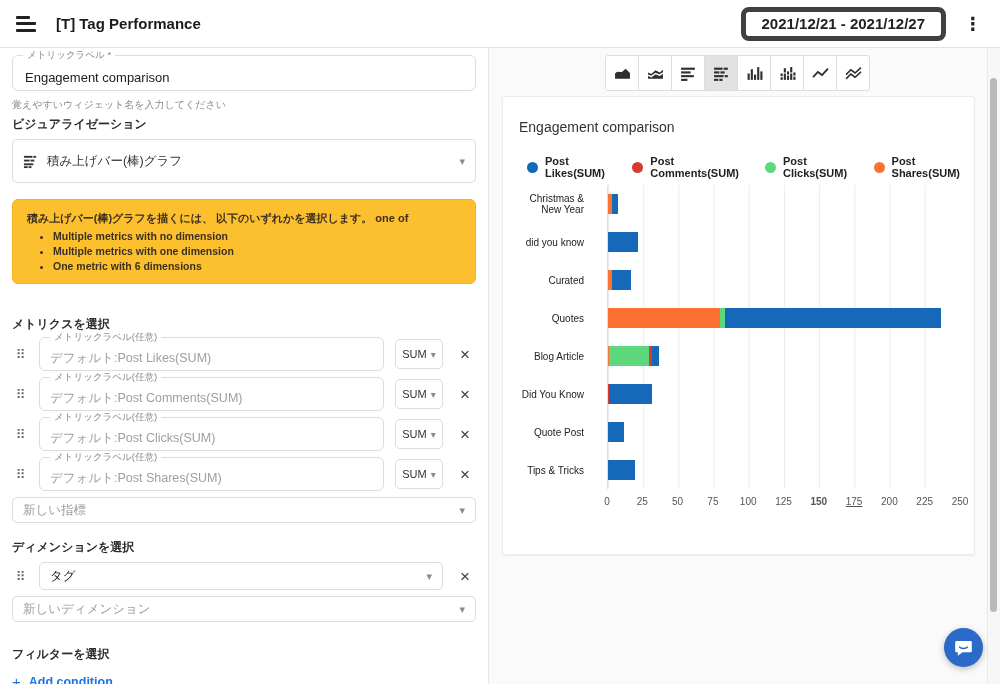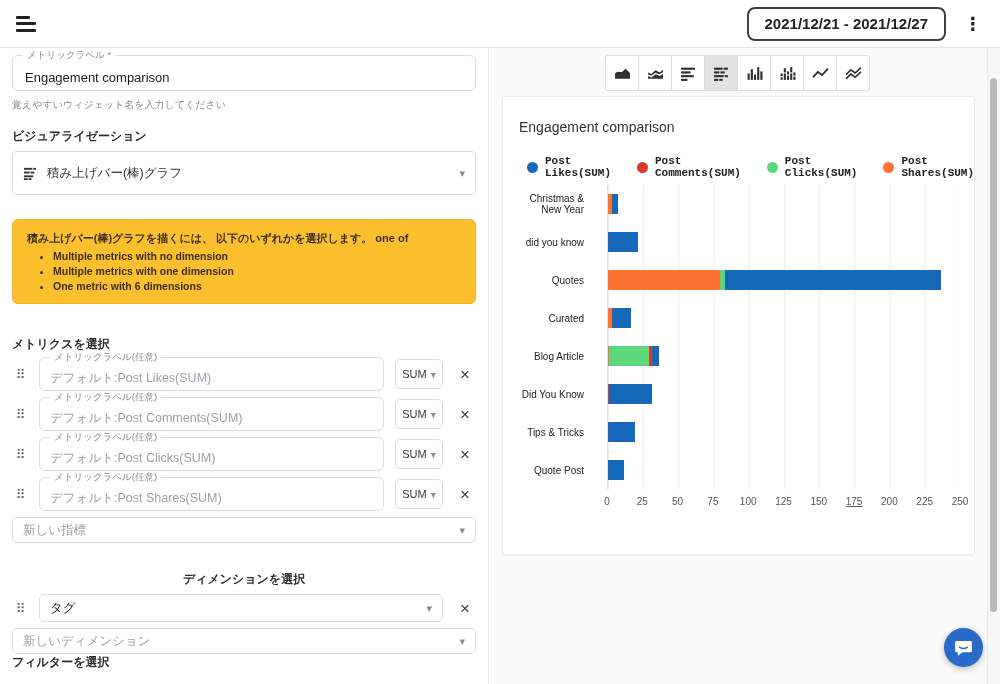--- a/index.html
+++ b/index.html
@@ -10,73 +10,73 @@
   .header { height:48px; background:#fff; border-bottom:1px solid #e4e4e4; display:flex; align-items:center; padding:0 14px 0 16px; position:relative; z-index:5; }
   .hamburger { width:22px; height:16px; display:flex; flex-direction:column; justify-content:space-between; margin-right:18px; cursor:pointer; }
   .hamburger span { height:3px; background:#222; border-radius:1px; }
   .hamburger span:nth-child(1){ width:14px; }
   .hamburger span:nth-child(2){ width:20px; }
   .hamburger span:nth-child(3){ width:20px; }
   .htitles { flex:1; min-width:0; }
   .htitle { font-size:15px; font-weight:bold; color:#1b1b1b; line-height:18px; }
   .hsub { font-size:9.5px; color:#333; margin-top:2px; }
   .add-widget-btn { background:#5273b9; color:#fff; border:none; border-radius:5px; height:28px; padding:0 12px; font-size:12px; display:flex; align-items:center; gap:7px; cursor:pointer; font-family:inherit; }
-  .date-box { border:2px solid #404040; border-radius:8px; height:34px; margin-left:13px; padding:0 16px; display:flex; align-items:center; font-size:15px; font-weight:bold; color:#222; background:#fff; cursor:pointer; }
+  .date-box { border:5px solid #404040; border-radius:8px; height:34px; margin-left:13px; padding:0 16px; display:flex; align-items:center; font-size:15px; font-weight:bold; color:#222; background:#fff; cursor:pointer; }
   .kebab { font-size:18px; color:#222; margin-left:14px; padding:0 4px; cursor:pointer; font-weight:bold; }
 
   
   .main { display:flex; height:636px; background:#fafafa; }
   .left-panel { width:489px; background:#fff; border-right:1px solid #e6e6e6; padding:7px 12px 0 12px; flex:none; }
   .right-area { flex:1; position:relative; padding-top:7px; }
 
   
   .ofield { position:relative; border:1px solid #dcdcdc; border-radius:6px; background:#fff; }
   .ofield .flabel { position:absolute; top:-7px; left:10px; background:#fff; padding:0 4px; font-size:9.5px; color:#8a8a8a; white-space:nowrap; }
   .name-field { height:36px; }
   .name-field input { width:100%; height:100%; border:none; outline:none; background:transparent; font-size:13px; color:#202124; padding:8px 12px 0 12px; font-family:inherit; }
   .helper { font-size:10px; color:#8a8a8a; margin-top:7px; }
   .sec-label { font-size:12px; font-weight:bold; color:#2b2b2b; }
-  .viz-label { margin-top:16px; }
+  .viz-label { margin-top:4px; }
   .select { border:1px solid #dcdcdc; border-radius:5px; background:#fff; display:flex; align-items:center; padding:0 10px; cursor:pointer; position:relative; }
   .select .caret { margin-left:auto; color:#8a8a8a; font-size:11px; }
   .viz-select { height:44px; margin-top:6px; gap:9px; font-size:12.5px; color:#333; }
-  .warning { margin-top:24px; background:#fcbf2d; border:1px solid #f2b324; border-radius:6px; padding:11px 14px; color:#3c3022; }
+  .warning { margin-top:16px; background:#fcbf2d; border:1px solid #f2b324; border-radius:6px; padding:11px 14px; color:#3c3022; }
   .warning .wintro { font-size:11px; font-weight:bold; }
   .warning ul { margin:4px 0 0 26px; }
   .warning li { font-size:10.5px; font-weight:bold; margin-top:3px; }
   .metrics-label { margin-top:32px; display:block; }
   .mrows { margin-top:4px; }
   .mrow { display:grid; grid-template-columns:16px 1fr 48px 22px; align-items:center; gap:11px; margin-bottom:6px; height:34px; }
   .drag { color:#5f6368; font-size:13px; text-align:center; cursor:grab; letter-spacing:-1px; }
   .mfield { height:34px; }
   .mfield input { width:100%; height:100%; border:none; outline:none; background:transparent; font-size:12.5px; padding:8px 10px 0 10px; font-family:inherit; }
   .mfield input::placeholder { color:#9aa0a6; opacity:1; }
   .sum-select { height:30px; border:1px solid #dcdcdc; border-radius:5px; background:#fff; display:flex; align-items:center; justify-content:center; gap:4px; font-size:11px; color:#333; cursor:pointer; }
   .sum-select .caret{ color:#8a8a8a; font-size:10px; }
   .xbtn { color:#3c4043; font-size:17px; line-height:1; text-align:center; cursor:pointer; }
   .add-select { height:26px; margin-top:6px; font-size:12.5px; color:#9aa0a6; }
-  .dims-label { margin-top:28px; display:block;text-align:center; }
+  .dims-label { margin-top:16px; display:block; }
   .drow { display:grid; grid-template-columns:16px 1fr 22px; align-items:center; gap:11px; margin-top:6px; height:28px; }
   .dim-select { height:28px; font-size:12.5px; color:#202124; }
-  .filter-label { display:block; }
+  .filter-label { margin-top:24px; display:block; }
   .add-cond { margin-top:10px; color:#1a73e8; font-size:12.5px; font-weight:bold; display:inline-flex; align-items:center; gap:8px; cursor:pointer; }
   .add-cond .plus { font-size:15px; font-weight:normal; }
 
   
   .type-toolbar { display:flex; justify-content:center; margin:0 14px 0 0; }
   .tbtn { width:34px; height:36px; background:#fff; border:1px solid #ddd; margin-left:-1px; display:flex; align-items:center; justify-content:center; cursor:pointer; }
   .tbtn:first-child { margin-left:0; border-radius:3px 0 0 3px; }
   .tbtn:last-child { border-radius:0 3px 3px 0; }
   .tbtn.selected { background:#e2e2e2; }
   .tbtn svg { display:block; }
 
   
   .card { position:absolute; left:13px; right:25px; top:48px; bottom:129px; background:#fff; border:1px solid #ececec; border-radius:3px; box-shadow:0 1px 2px rgba(0,0,0,.06); padding:14px 14px 8px 14px; }
   .card-title { font-size:14px; color:#333; margin:8px 0 0 2px; }
-  .legend { display:flex; gap:26px; margin:20px 0 4px 10px;font-family:Liberation Mono, monospace; }
+  .legend { display:flex; gap:26px; margin:20px 0 4px 10px; }
   .legend-item { display:flex; align-items:center; gap:7px; font-size:11px; font-weight:bold; color:#222; }
   .ldot { width:11px; height:11px; border-radius:50%; flex:none; }
   .plot { margin-top:6px; }
   .crow { display:flex; align-items:center; height:38px; }
   .clabel { width:90px; flex:none; text-align:right; font-size:10px; color:#222; padding-right:23px; }
   .ctrack { flex:1; height:100%; position:relative; border-left:1px solid #e0e0e0;
             background-image:linear-gradient(to right, #ebebeb 1px, transparent 1px);
             background-size:10% 100%; }
   .cbar { position:absolute; left:0; top:9px; height:20px; display:flex; }
   .cseg { height:100%; }
@@ -94,20 +94,21 @@
 </head>
 <body>
 
 <div class="header">
   <div class="hamburger">
       <span></span>
       <span></span>
       <span></span>
     </div>
   <div class="htitles">
+    <div class="htitle">[T] Tag Performance</div>
   </div>
   <div class="date-box">2021/12/21 - 2021/12/27</div>
   <div class="kebab">⋮</div>
 </div>
 
 <div class="main">
 
   <div class="left-panel">
 
     <div class="ofield name-field">
@@ -327,35 +328,35 @@
           </div>
           <div class="crow">
             <div class="clabel">did you know</div>
             <div class="ctrack">
               <div class="cbar">
                 <div class="cseg" style="width: 29.652px; background: rgb(22, 104, 184);"></div>
               </div>
             </div>
           </div>
           <div class="crow">
+            <div class="clabel">Curated</div>
+            <div class="ctrack">
+              <div class="cbar">
+                <div class="cseg" style="width: 4.236px; background: rgb(253, 113, 50);"></div>
+                <div class="cseg" style="width: 18.356px; background: rgb(22, 104, 184);"></div>
+              </div>
+            </div>
+          </div>
+          <div class="crow">
             <div class="clabel">Quotes</div>
             <div class="ctrack">
               <div class="cbar">
                 <div class="cseg" style="width: 111.548px; background: rgb(253, 113, 50);"></div>
                 <div class="cseg" style="width: 5.648px; background: rgb(94, 216, 125);"></div>
                 <div class="cseg" style="width: 216.036px; background: rgb(22, 104, 184);"></div>
-              </div>
-            </div>
-          </div>
-          <div class="crow">
-            <div class="clabel">Curated</div>
-            <div class="ctrack">
-              <div class="cbar">
-                <div class="cseg" style="width: 4.236px; background: rgb(253, 113, 50);"></div>
-                <div class="cseg" style="width: 18.356px; background: rgb(22, 104, 184);"></div>
               </div>
             </div>
           </div>
           <div class="crow">
             <div class="clabel">Blog Article</div>
             <div class="ctrack">
               <div class="cbar">
                 <div class="cseg" style="width: 1.412px; background: rgb(253, 113, 50);"></div>
                 <div class="cseg" style="width: 39.536px; background: rgb(94, 216, 125);"></div>
                 <div class="cseg" style="width: 2.824px; background: rgb(217, 58, 43);"></div>
@@ -366,46 +367,46 @@
           <div class="crow">
             <div class="clabel">Did You Know</div>
             <div class="ctrack">
               <div class="cbar">
                 <div class="cseg" style="width: 1.412px; background: rgb(217, 58, 43);"></div>
                 <div class="cseg" style="width: 42.36px; background: rgb(22, 104, 184);"></div>
               </div>
             </div>
           </div>
           <div class="crow">
+            <div class="clabel">Quote Post</div>
+            <div class="ctrack">
+              <div class="cbar">
+                <div class="cseg" style="width: 15.532px; background: rgb(22, 104, 184);"></div>
+              </div>
+            </div>
+          </div>
+          <div class="crow">
             <div class="clabel">Tips &amp; Tricks</div>
             <div class="ctrack">
               <div class="cbar">
                 <div class="cseg" style="width: 26.828px; background: rgb(22, 104, 184);"></div>
-              </div>
-            </div>
-          </div>
-          <div class="crow">
-            <div class="clabel">Quote Post</div>
-            <div class="ctrack">
-              <div class="cbar">
-                <div class="cseg" style="width: 15.532px; background: rgb(22, 104, 184);"></div>
               </div>
             </div>
           </div>
         </div>
       <div class="ticks-row">
         <div style="width:90px;flex:none;"></div>
         <div class="ticks">
             <span class="tick" style="left: 0%;">0</span>
             <span class="tick" style="left: 10%;">25</span>
             <span class="tick" style="left: 20%;">50</span>
             <span class="tick" style="left: 30%;">75</span>
             <span class="tick" style="left: 40%;">100</span>
             <span class="tick" style="left: 50%;">125</span>
-            <span class="tick" style="left: 60%;">150</span>
+            <span class="tick" style="left: 60%; font-weight: bold;">150</span>
             <span class="tick" style="left: 70%; text-decoration: underline;">175</span>
             <span class="tick" style="left: 80%;">200</span>
             <span class="tick" style="left: 90%;">225</span>
             <span class="tick" style="left: 100%;">250</span>
           </div>
       </div>
     </div>
 
     <div class="chat-fab">
       <svg width="21" height="21" viewBox="0 0 24 24">

